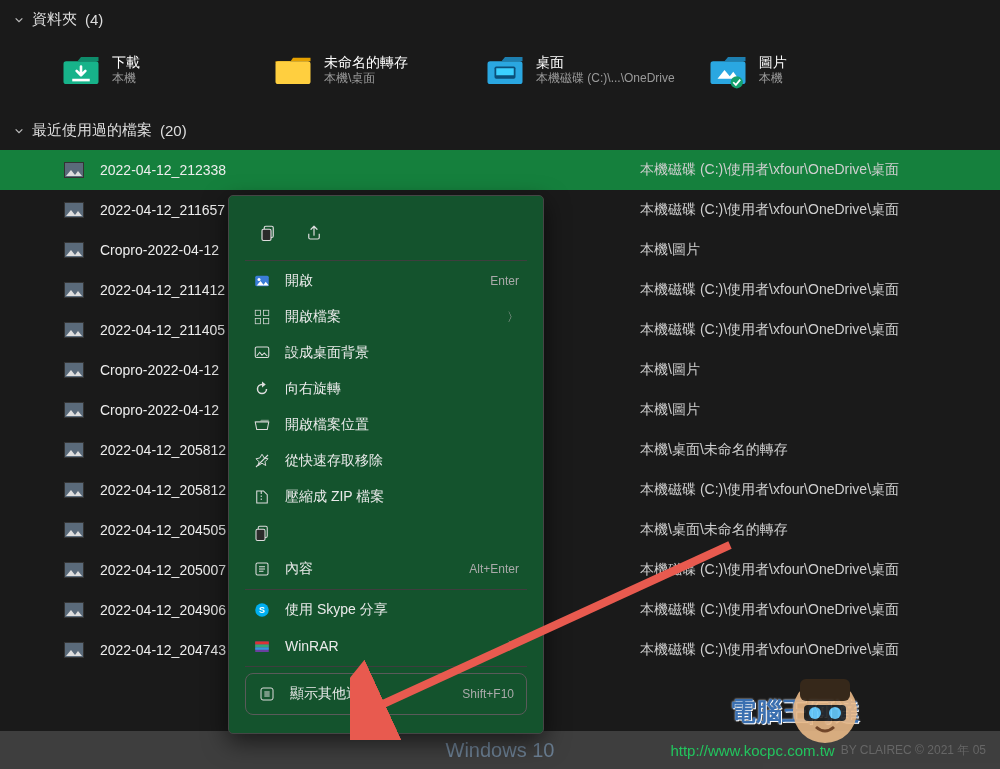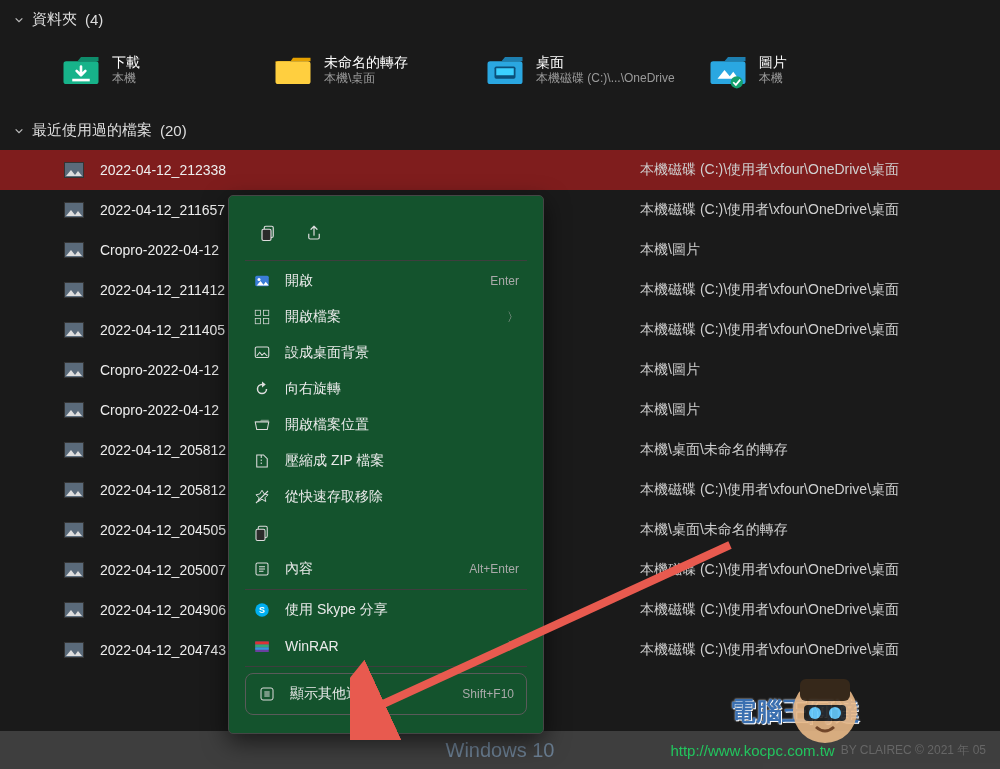--- a/index.html
+++ b/index.html
@@ -8,21 +8,21 @@
   .chev{width:10px;height:10px;display:inline-flex;align-items:center;justify-content:center;color:#bbb}
   .folders{display:flex;gap:32px;padding:10px 50px 20px 60px;flex-wrap:nowrap}
   .folder-card{display:flex;align-items:center;gap:10px;min-width:180px}
   .folder-icon{width:42px;height:42px;display:flex;align-items:center;justify-content:center}
   .folder-icon svg{width:42px;height:42px}
   .folder-texts{display:flex;flex-direction:column;line-height:1.3}
   .folder-title{color:#fff}
   .folder-sub{color:#9a9a9a;font-size:12px}
   .file-list{padding:0 0 0 0}
   .file-row{display:flex;align-items:center;height:40px;padding-left:64px}
-  .file-row.selected{background:#7f1d1d}
+  .file-row.selected{background:#15803d}
   .file-thumb{width:20px;height:16px;background:#555;margin-right:16px;display:inline-flex;align-items:center;justify-content:center}
   .file-thumb svg{width:20px;height:16px}
   .file-name{width:540px;color:#eee}
   .file-path{color:#cfcfcf}
   
   .ctx{position:absolute;left:228px;top:195px;width:290px;background:#14532d;border:1px solid #454545;border-radius:5px;box-shadow:0 8px 24px rgba(0,0,0,.6);padding:12px;z-index:50}
   .ctx-icons-row{display:flex;gap:12px;padding:8px 10px}
   .ctx-iconbtn{width:34px;height:34px;border-radius:6px;display:flex;align-items:center;justify-content:center;color:#e6e6e6}
   .ctx-sep{height:1px;background:#3e3e3e;margin:2px 4px}
   .ctx-item{display:flex;align-items:center;gap:14px;height:36px;padding:0 12px;border-radius:6px;color:#eaeaea}
@@ -336,34 +336,34 @@
             <svg width="18" height="18" viewBox="0 0 24 24">
               <path d="M3 7h6l2-2h10v3H3z" fill="#ddd" opacity=".5"></path>
               <path d="M3 8h18l-2 10H5z" stroke="#ddd" fill="none" stroke-width="1.4"></path>
             </svg>
           </span>
           <span class="ctx-label">開啟檔案位置</span>
         </div>
         <div class="ctx-item">
           <span class="ctx-ico">
             <svg width="18" height="18" viewBox="0 0 24 24">
+              <path d="M12 3l3 5 5 1-4 4 1 5-5-3-5 3 1-5-4-4 5-1z" stroke="#ddd" fill="none" stroke-width="1.3"></path>
+              <line x1="4" y1="20" x2="20" y2="4" stroke="#ddd" stroke-width="1.5"></line>
+            </svg>
+          </span>
+          <span class="ctx-label">從快速存取移除</span>
+        </div>
+        <div class="ctx-item">
+          <span class="ctx-ico">
+            <svg width="18" height="18" viewBox="0 0 24 24">
               <path d="M5 4h9l5 5v11H5z" stroke="#ddd" fill="none" stroke-width="1.4"></path>
               <path d="M11 4v4m0 2v2m0 2v2" stroke="#ddd" stroke-width="1.4"></path>
             </svg>
           </span>
           <span class="ctx-label">壓縮成 ZIP 檔案</span>
-        </div>
-        <div class="ctx-item">
-          <span class="ctx-ico">
-            <svg width="18" height="18" viewBox="0 0 24 24">
-              <path d="M12 3l3 5 5 1-4 4 1 5-5-3-5 3 1-5-4-4 5-1z" stroke="#ddd" fill="none" stroke-width="1.3"></path>
-              <line x1="4" y1="20" x2="20" y2="4" stroke="#ddd" stroke-width="1.5"></line>
-            </svg>
-          </span>
-          <span class="ctx-label">從快速存取移除</span>
         </div>
         <div class="ctx-item">
           <span class="ctx-ico">
             <svg width="18" height="18" viewBox="0 0 24 24">
               <rect x="7" y="3" width="12" height="15" rx="2" stroke="#ddd" fill="none" stroke-width="1.4"></rect>
               <rect x="4" y="7" width="12" height="15" rx="2" stroke="#ddd" fill="#2b2b2b" stroke-width="1.4"></rect>
             </svg>
           </span>
         </div>
         <div class="ctx-item">

